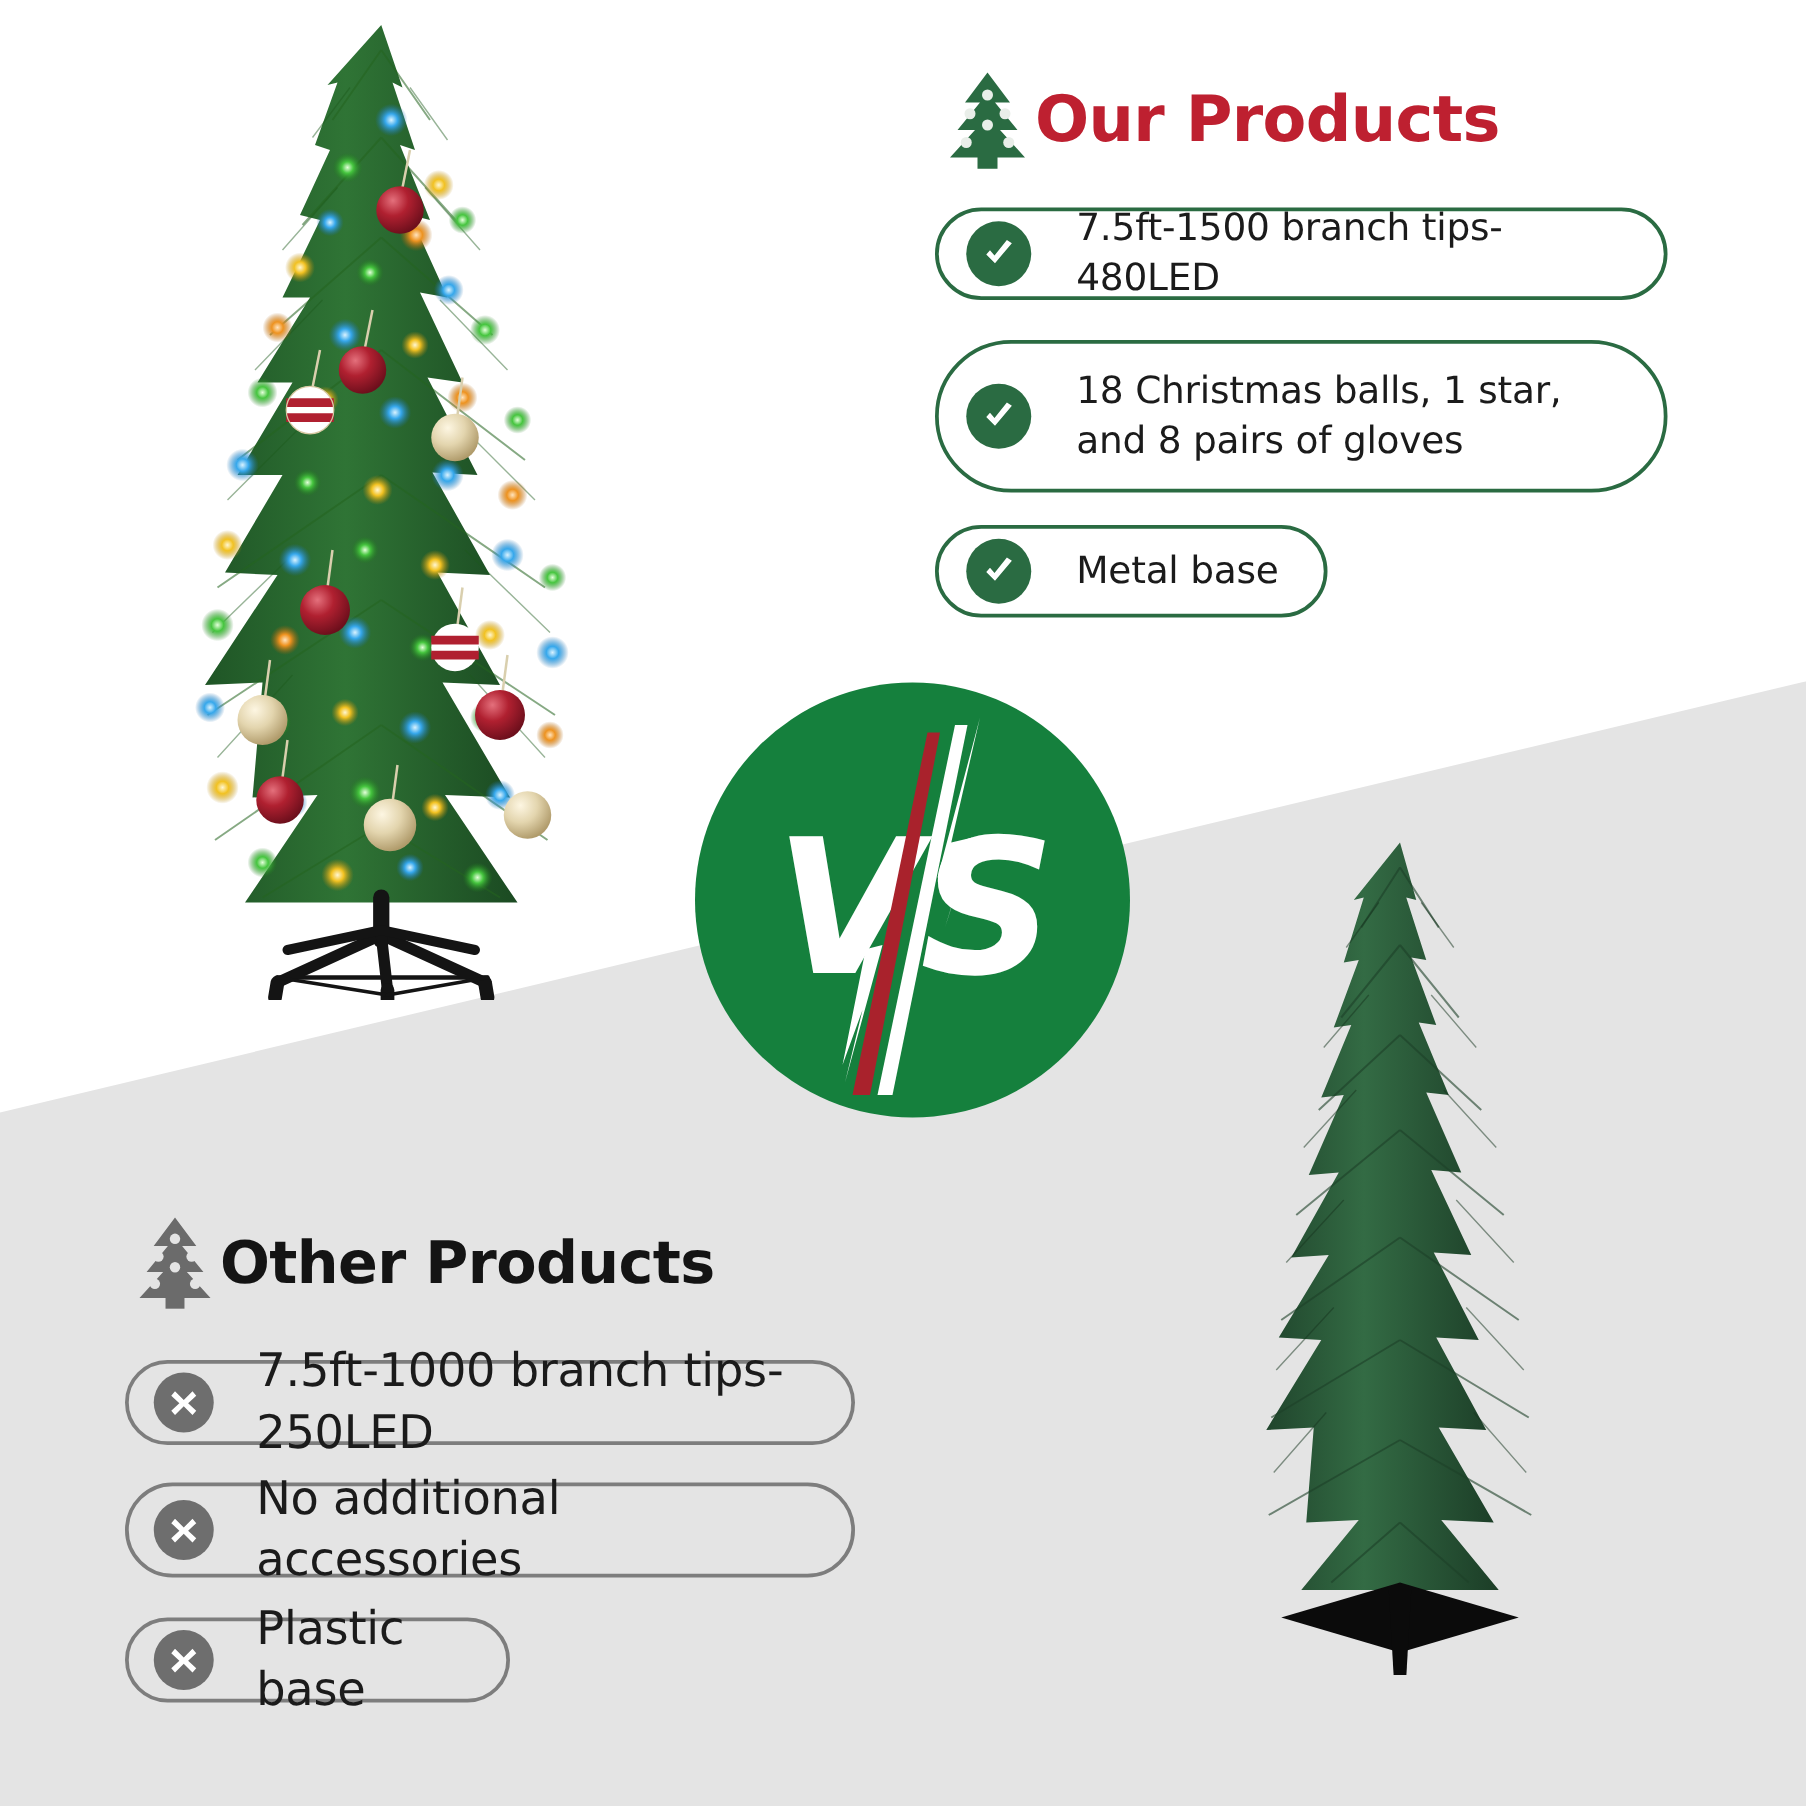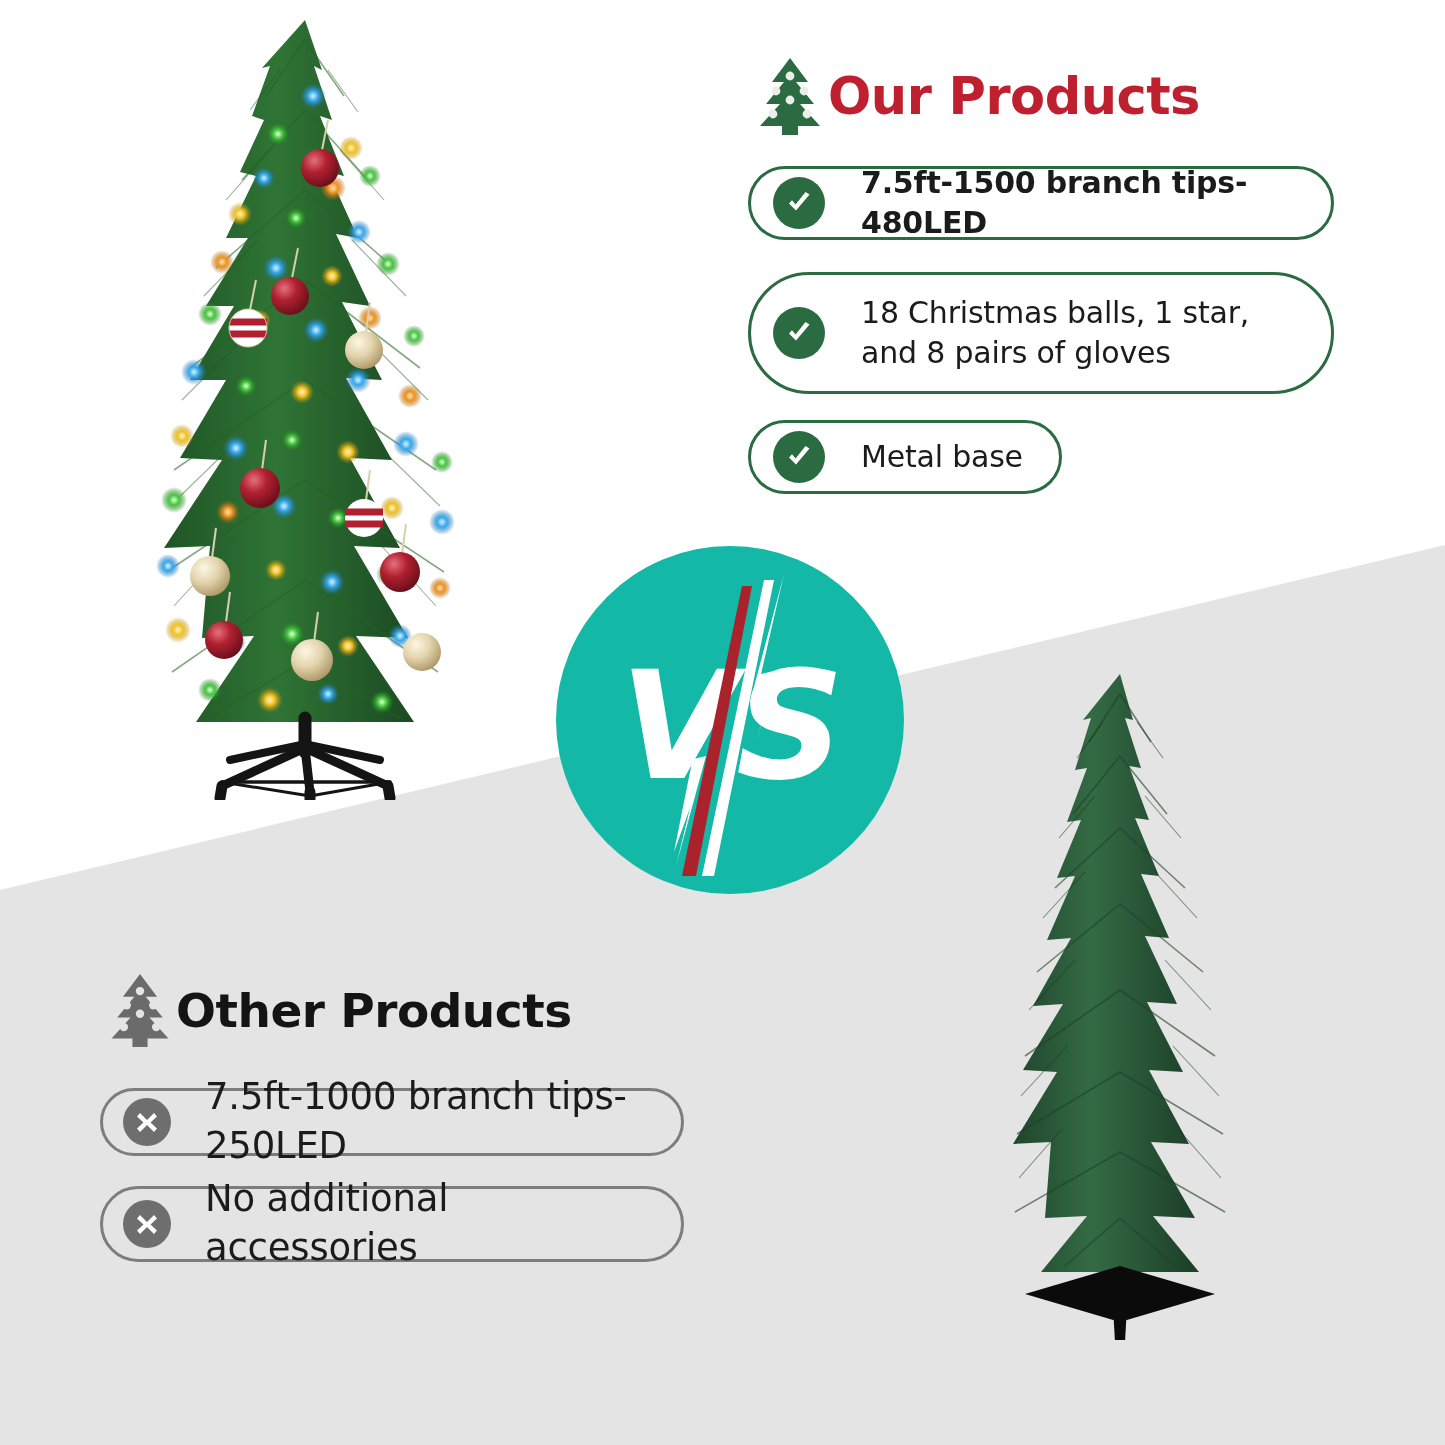--- a/index.html
+++ b/index.html
@@ -74,38 +74,38 @@
   .pill-text {
     font-size: 37px;
     color: #1b1b1b;
     line-height: 1.32;
     font-family: "DejaVu Sans", sans-serif;
     letter-spacing: -0.2px;
   }
   .pill-good .pill-text { font-size: 30px; }
 
   
-  #pill-our-0 { left: 748px; top: 166px; width: 586px; height: 74px; padding: 0 22px; font-weight: bold; }
+  #pill-our-0 { left: 748px; top: 166px; width: 586px; height: 74px; padding: 0 22px; }
   #pill-our-1 { left: 748px; top: 272px; width: 586px; height: 122px; padding: 0 22px; }
   #pill-our-2 { left: 748px; top: 420px; width: 314px; height: 74px; padding: 0 22px; }
   #pill-our-0 .badge, #pill-our-1 .badge, #pill-our-2 .badge { width: 52px; height: 52px; margin-right: 36px; }
 
   
   #pill-other-0 { left: 100px; top: 1088px; width: 584px; height: 68px; padding: 0 20px; }
   #pill-other-1 { left: 100px; top: 1186px; width: 584px; height: 76px; padding: 0 20px; }
   #pill-other-2 { left: 100px; top: 1294px; width: 308px; height: 68px; padding: 0 20px; }
   #pill-other-0 .badge, #pill-other-1 .badge, #pill-other-2 .badge { width: 48px; height: 48px; margin-right: 34px; }
 
   
   #vs-badge {
     position: absolute;
     left: 556px; top: 546px;
     width: 348px; height: 348px;
     border-radius: 50%;
-    background: #14b8a6;
+    background: #15803d;
     overflow: hidden;
   }
   #vs-badge svg { display: block; }
 
   
   .tree-photo { position: absolute; }
   #tree-decorated { left: 70px; top: 0px; width: 470px; height: 800px; }
   #tree-plain { left: 925px; top: 660px; width: 390px; height: 680px; }
 </style>
 </head>
@@ -375,14 +375,22 @@
 
   <div id="pill-other-1" class="pill pill-bad">
     <span class="badge badge-bad">
       <svg width="30" height="30" viewBox="0 0 30 30">
         <path d="M8 6 L15 13 L22 6 L25 9.5 L18.5 15.5 L25 21.5 L22 25 L15 18 L8 25 L5 21.5 L11.5 15.5 L5 9.5 Z" fill="#ffffff"></path>
       </svg>
     </span>
     <span class="pill-text">No additional accessories</span>
   </div>
 
+  <div id="pill-other-2" class="pill pill-bad">
+    <span class="badge badge-bad">
+      <svg width="30" height="30" viewBox="0 0 30 30">
+        <path d="M8 6 L15 13 L22 6 L25 9.5 L18.5 15.5 L25 21.5 L22 25 L15 18 L8 25 L5 21.5 L11.5 15.5 L5 9.5 Z" fill="#ffffff"></path>
+      </svg>
+    </span>
+    <span class="pill-text">Plastic base</span>
+  </div>
 
 </div>
 
 </body></html>

